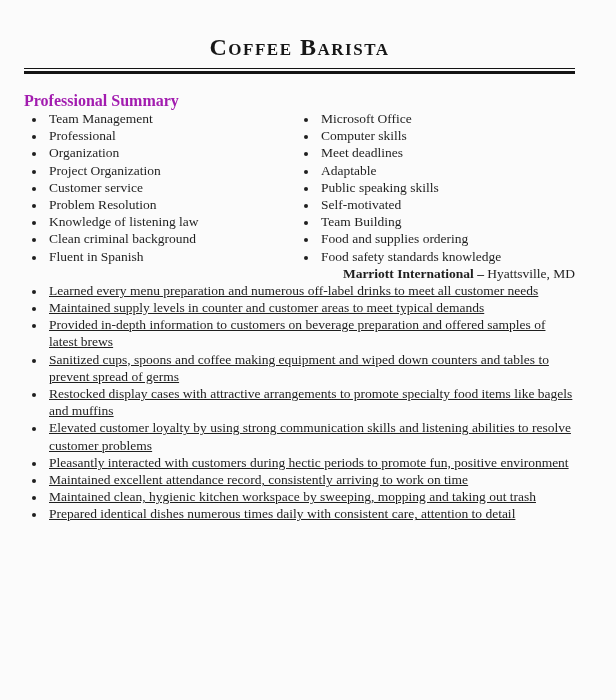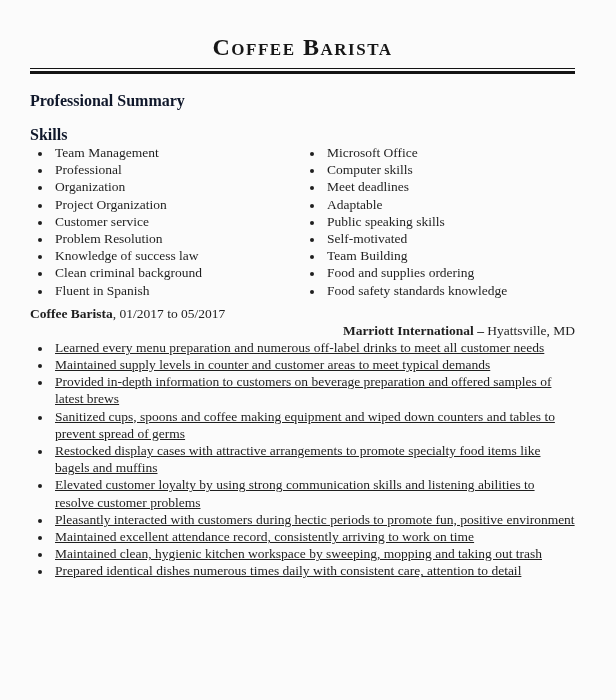--- a/index.html
+++ b/index.html
@@ -9,21 +9,21 @@
   body {
     width: 616px;
     height: 700px;
     overflow: hidden;
     background: #fbfbfb;
   }
   .page {
     width: 616px;
     height: 700px;
     box-sizing: border-box;
-    padding: 0 41px 0 30px;
+    padding: 0 41px 0 24px;
     background: #fbfbfb;
     color: #1f1f1f;
     font-family: "Liberation Serif", "DejaVu Serif", serif;
     font-size: 13.5px;
     line-height: 17px;
     overflow: hidden;
   }
   .doc-title {
     margin: 0;
     padding-top: 33px;
@@ -39,21 +39,21 @@
     margin-top: 7px;
     height: 2px;
     border-top: 1px solid #141414;
     border-bottom: 3px solid #141414;
   }
   .section-heading {
     margin: 0;
     font-size: 16px;
     font-weight: 700;
     line-height: 19px;
-    color: #0f172a;
+    color: #a21caf;
   }
   .heading-summary { margin-top: 17px; }
   .heading-skills { margin-top: 15px; }
   .heading-work { margin-top: 13px; }
   .summary-text {
     margin: 5px 0 0 0;
   }
   .skills-cols {
     display: flex;
     margin-top: 0;
@@ -89,54 +89,50 @@
 <body>
 
 <div class="page">
 
   <h1 class="doc-title">Coffee Barista</h1>
 
   <div class="double-rule"></div>
 
   <h2 class="section-heading heading-summary">Professional Summary</h2>
 
-  <h2 class="section-heading heading-skills">Skills</h2>
   <div class="skills-cols">
     <div class="skills-col-1">
       <ul class="bullet-list">
         <li>Team Management</li>
         <li>Professional</li>
         <li>Organization</li>
         <li>Project Organization</li>
         <li>Customer service</li>
         <li>Problem Resolution</li>
-        <li>Knowledge of success law</li>
+        <li>Knowledge of listening law</li>
         <li>Clean criminal background</li>
         <li>Fluent in Spanish</li>
       </ul>
     </div>
     <div class="skills-col-2">
       <ul class="bullet-list">
         <li>Microsoft Office</li>
         <li>Computer skills</li>
         <li>Meet deadlines</li>
         <li>Adaptable</li>
         <li>Public speaking skills</li>
         <li>Self-motivated</li>
         <li>Team Building</li>
         <li>Food and supplies ordering</li>
         <li>Food safety standards knowledge</li>
       </ul>
     </div>
   </div>
 
 
-  <div class="job-title-line">
-    <span class="bold">Coffee Barista</span><span>, </span><span>01/2017 to 05/2017</span>
-  </div>
   <div class="job-employer-line">
     <span class="bold">Marriott International</span><span class="bold"> – </span><span>Hyattsville, MD</span>
   </div>
 
   <ul class="bullet-list work-bullets">
     <li>Learned every menu preparation and numerous off-label drinks to meet all customer needs</li>
     <li>Maintained supply levels in counter and customer areas to meet typical demands</li>
     <li>Provided in-depth information to customers on beverage preparation and offered samples of latest brews</li>
     <li>Sanitized cups, spoons and coffee making equipment and wiped down counters and tables to prevent spread of germs</li>
     <li>Restocked display cases with attractive arrangements to promote specialty food items like bagels and muffins</li>

